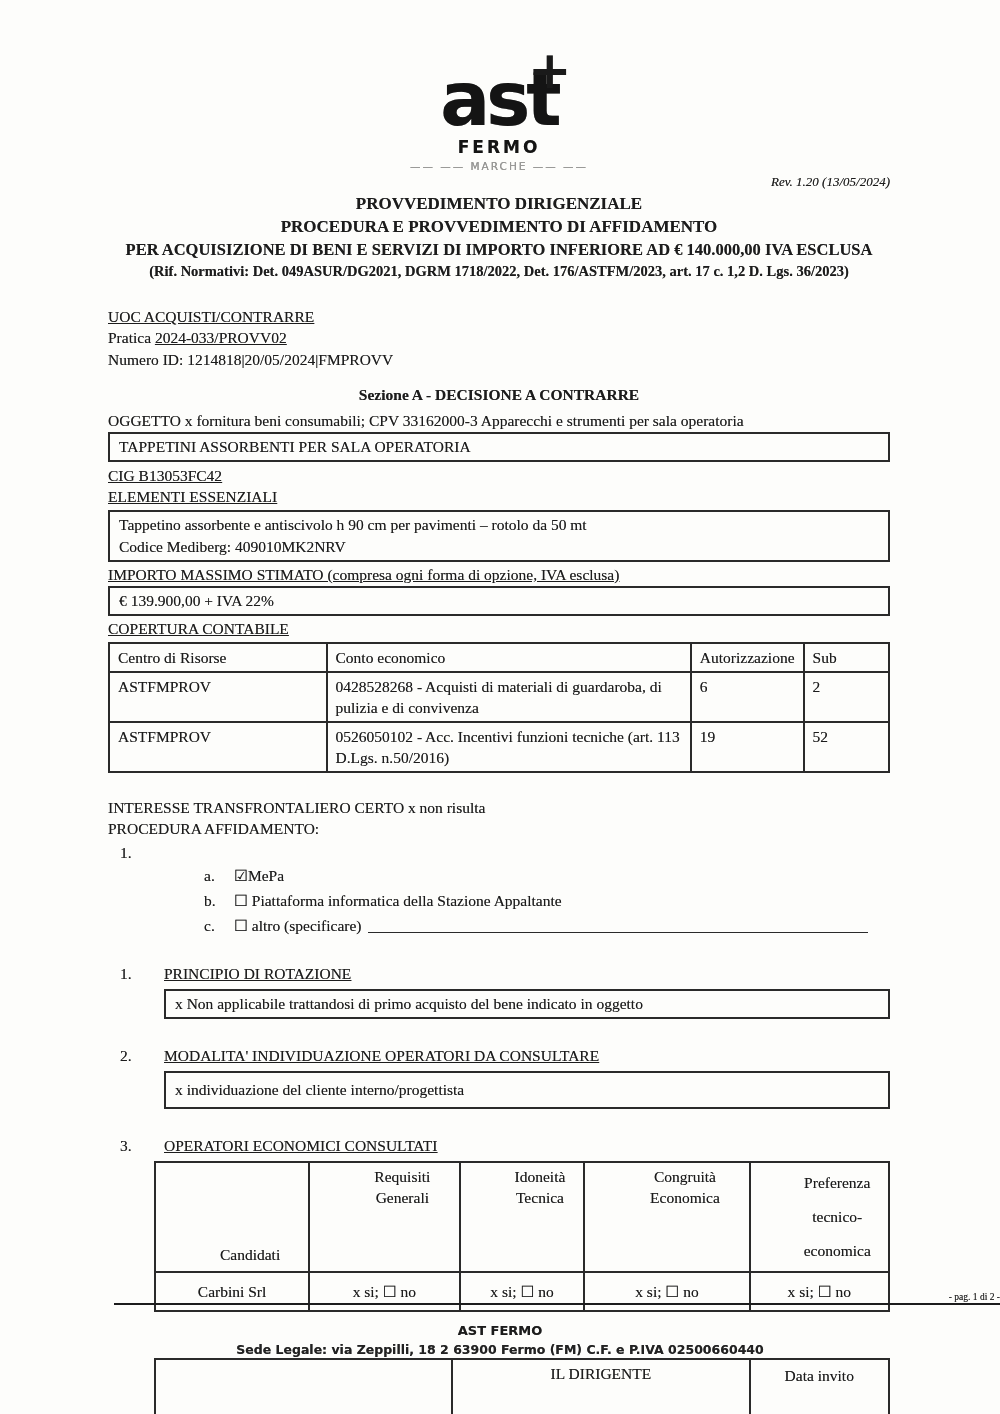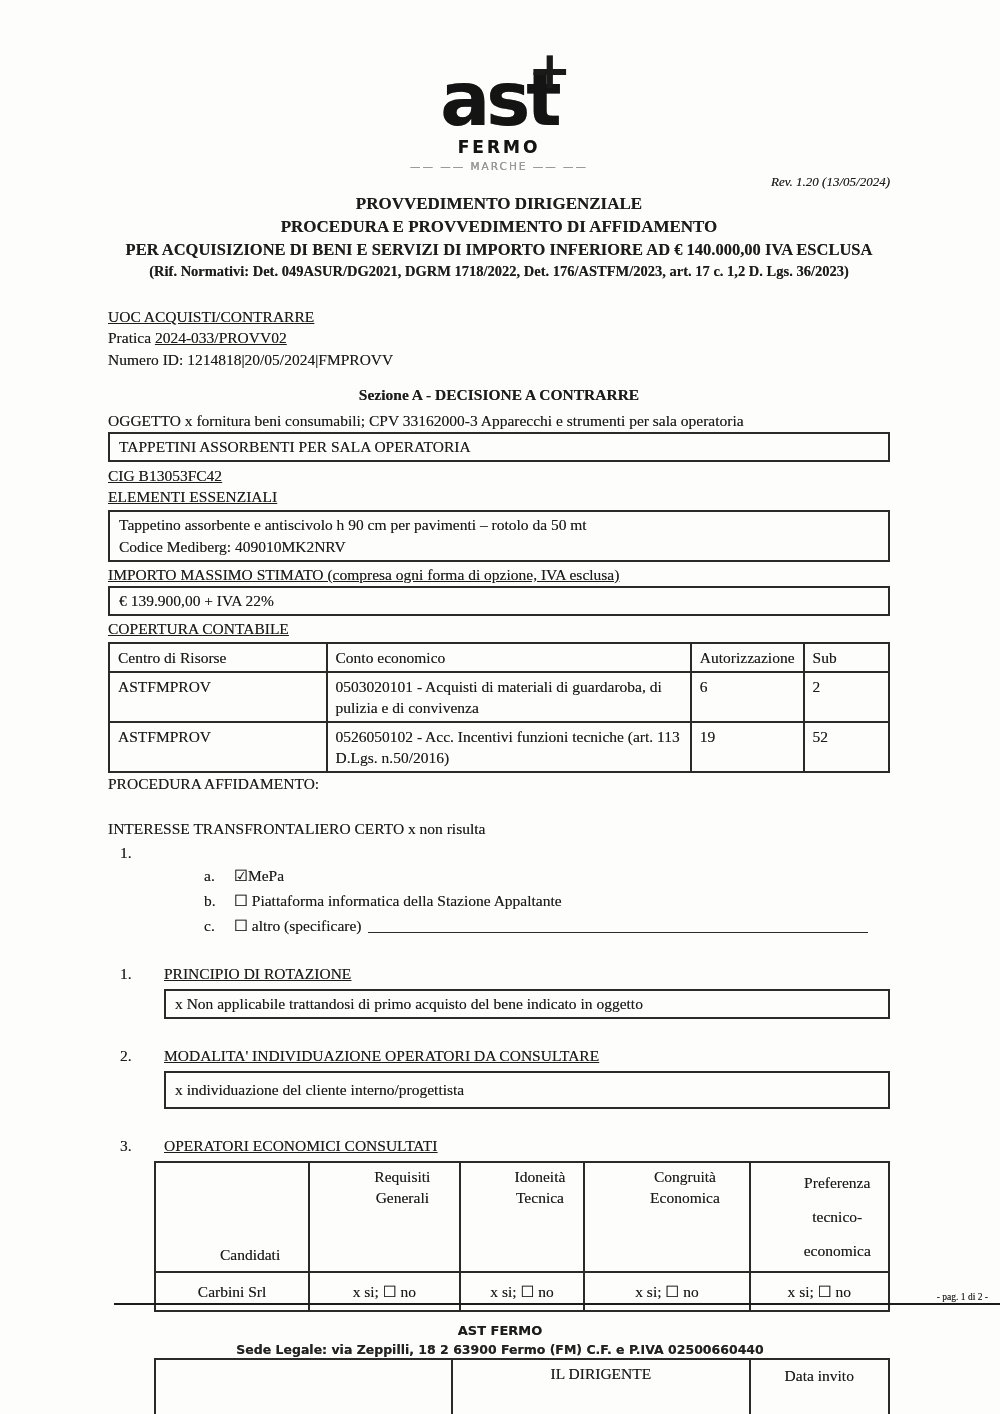--- a/index.html
+++ b/index.html
@@ -87,21 +87,21 @@
 
   .sig-wrap { margin:46px 0 0 46px; }
   .sig-table td { height:84px; position:relative; }
   .sig-cell-rup { padding-top:24px; padding-left:40px; }
   .sig-cell-dir { text-align:center; }
   .data-invito { text-align:center; }
   .data-invito .lab { display:block; margin-top:2px; }
 
   
   .footer { position:absolute; left:0; right:0; top:1292px; }
-  .footer .pageno { text-align:right; font-size:9.5px; padding-right:12px; }
+  .footer .pageno { text-align:right; font-size:9.5px; }
   .footer .rule { border-top:2.5px solid #1c1c1c; margin:1px 0 0 114px; }
   .footer .org {
     text-align:center; font-family:"DejaVu Sans", sans-serif;
     font-weight:bold; font-size:13px; margin-top:18px;
   }
   .footer .addr {
     text-align:center; font-family:"DejaVu Sans", sans-serif;
     font-size:12.5px; font-weight:bold; margin-top:4px; color:#222;
   }
 </style>
@@ -158,35 +158,35 @@
         </colgroup>
       <tbody>
           <tr>
         <th>Centro di Risorse</th>
         <th>Conto economico</th>
         <th>Autorizzazione</th>
         <th>Sub</th>
       </tr>
       <tr>
         <td>ASTFMPROV</td>
-        <td>0503020101 - Acquisti di materiali di guardaroba, di pulizia e di convivenza</td>
+        <td>0428528268 - Acquisti di materiali di guardaroba, di pulizia e di convivenza</td>
         <td>6</td>
         <td>2</td>
       </tr>
       <tr>
         <td>ASTFMPROV</td>
         <td>0526050102 - Acc. Incentivi funzioni tecniche (art. 113 D.Lgs. n.50/2016)</td>
         <td>19</td>
         <td>52</td>
       </tr>
     </tbody>
       </table>
 
+    <div class="line" style="margin-top:24px;">INTERESSE TRANSFRONTALIERO CERTO x non risulta</div>
     <div class="line">PROCEDURA AFFIDAMENTO:</div>
-    <div class="line" style="margin-top:24px;">INTERESSE TRANSFRONTALIERO CERTO x non risulta</div>
 
     <div class="num-item">
       <span class="n">1.</span>
     </div>
 
     <div class="opt-row">
       <span class="letter">a.</span>
       <span>☑</span>
       <span>MePa</span>
     </div>

